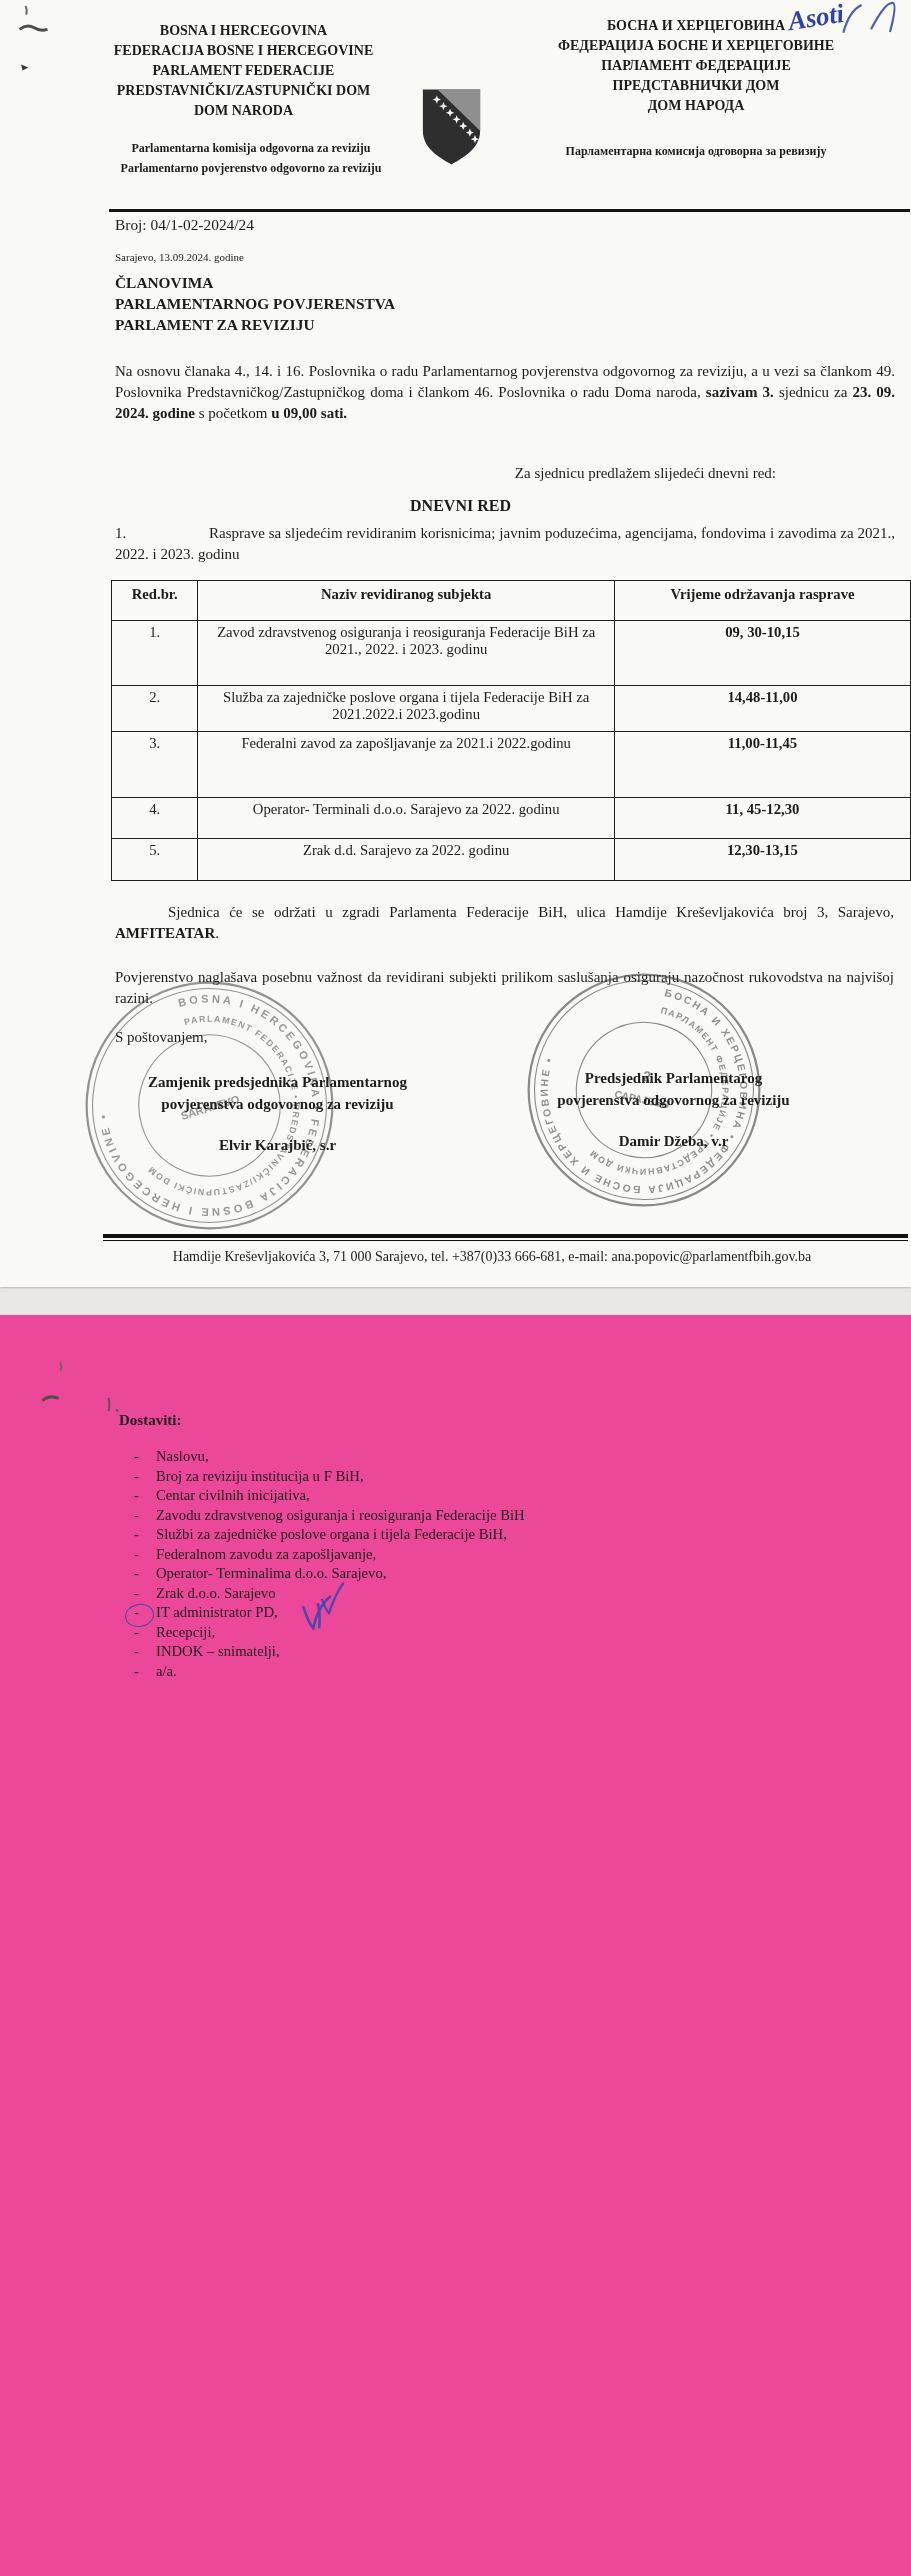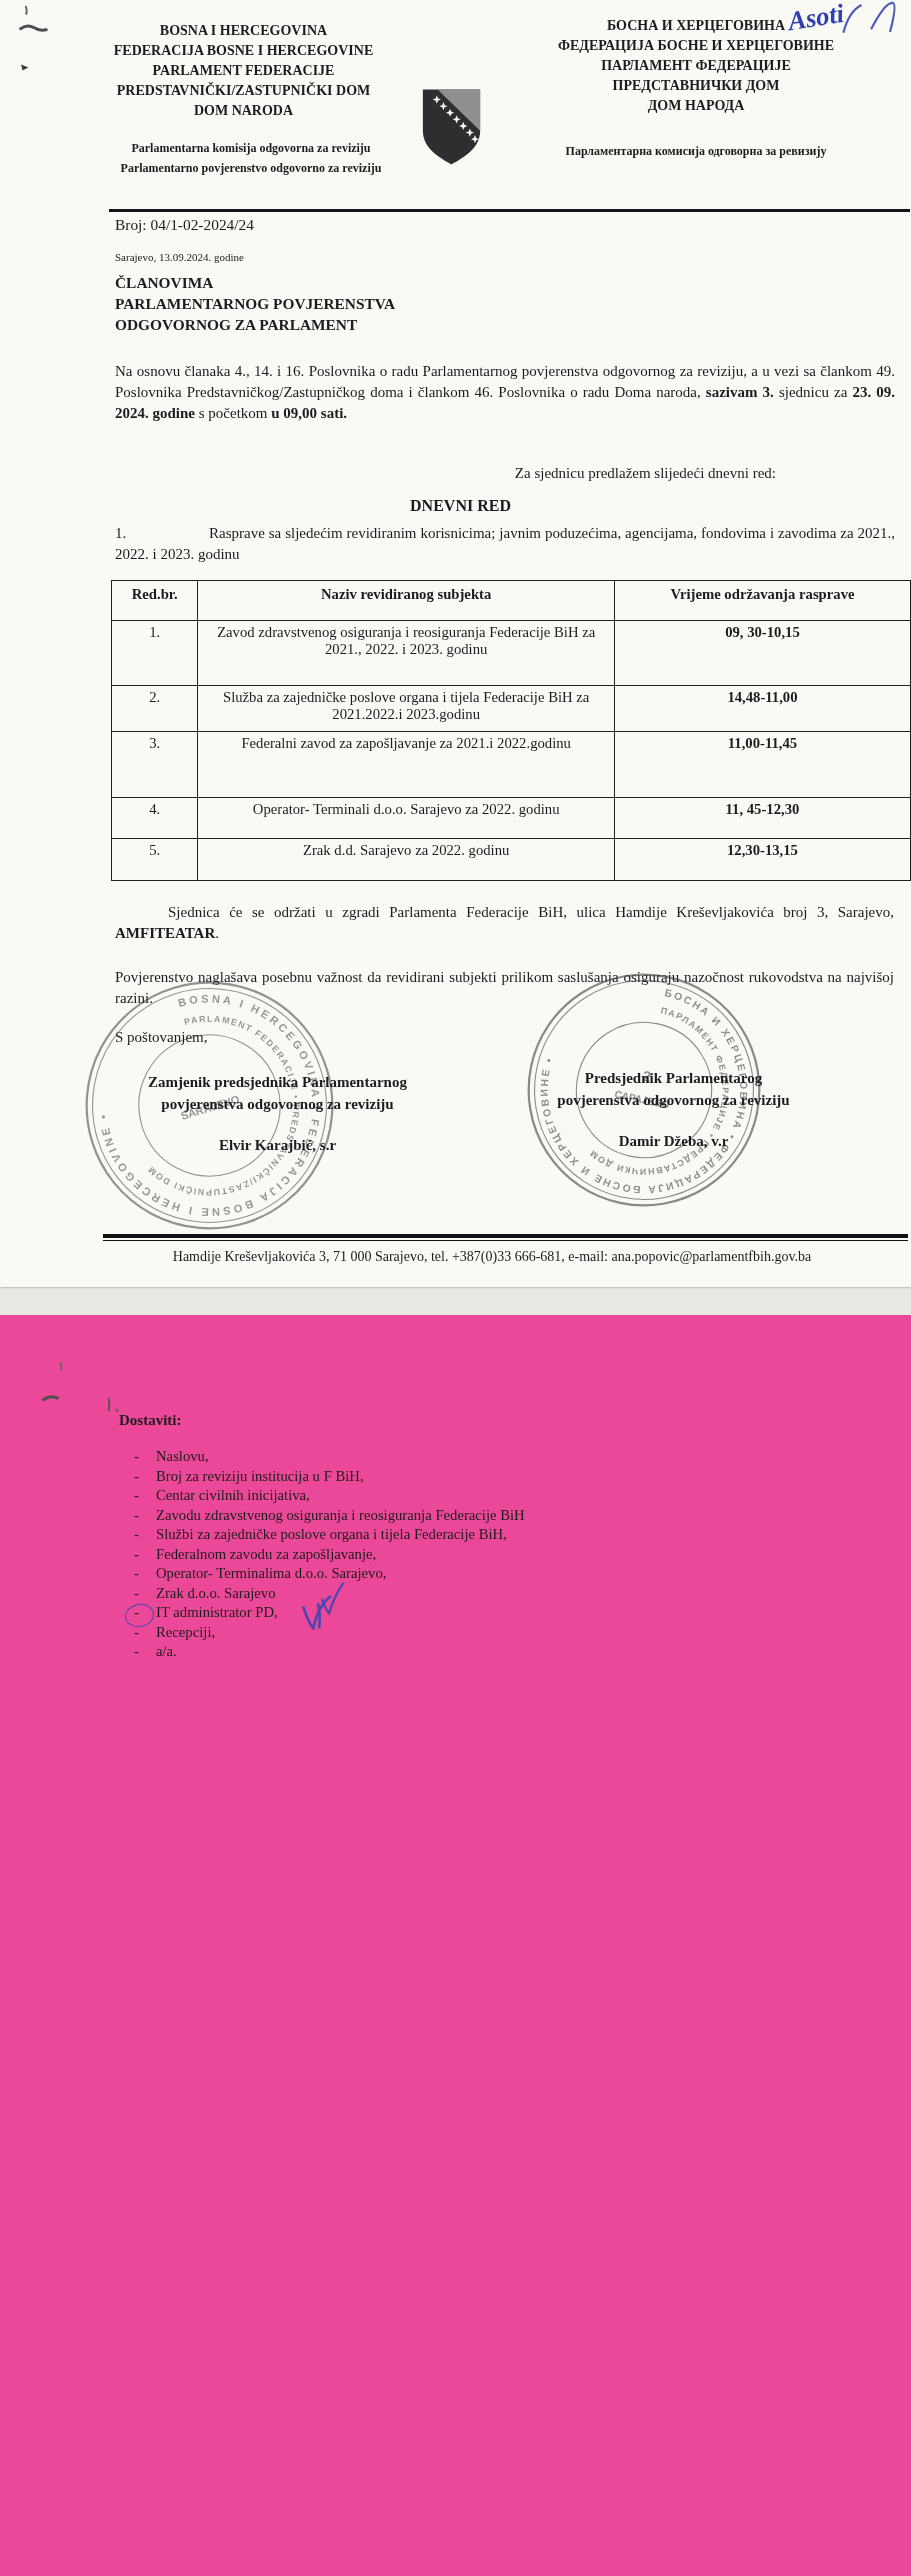--- a/index.html
+++ b/index.html
@@ -115,21 +115,21 @@
   </div>
   <div class="abs org-right">Парламентарна комисија одговорна за ревизију</div>
 
   <div class="abs top-rule"></div>
   <div class="abs ref-line">Broj: 04/1-02-2024/24</div>
   <div class="abs date-line">Sarajevo, 13.09.2024. godine</div>
 
   <div class="abs addressee">
     <div>ČLANOVIMA</div>
     <div>PARLAMENTARNOG POVJERENSTVA</div>
-    <div>ODGOVORNOG ZA PARLAMENT</div>
+    <div>PARLAMENT ZA REVIZIJU</div>
   </div>
 
   <p class="abs para justify intro" style="margin:0;"><span>Na osnovu članaka 4., 14. i 16. Poslovnika o radu Parlamentarnog povjerenstva odgovornog za reviziju, a u vezi sa člankom 49. Poslovnika Predstavničkog/Zastupničkog doma i člankom 46. Poslovnika o radu Doma naroda, </span><span class="bold">sazivam 3.</span><span> sjednicu za </span><span class="bold">23. 09. 2024. godine</span><span> s početkom </span><span class="bold">u 09,00 sati.</span></p>
 
   <p class="abs para agenda-intro" style="margin:0;">Za sjednicu predlažem slijedeći dnevni red:</p>
 
   <div class="abs agenda-title">DNEVNI RED</div>
 
   <p class="abs para justify agenda-item" style="margin:0;"><span class="item-no">1.</span><span>Rasprave sa sljedećim revidiranim korisnicima; javnim poduzećima, agencijama, fondovima i zavodima za 2021., 2022. i 2023. godinu</span></p>
 
@@ -243,17 +243,18 @@
       <svg style="position:absolute;left:182px;top:-5.9px;" width="32" height="43" viewBox="0 0 44 58">
         <path d="M8,28 q6,16 10,20 q8,-26 20,-42" stroke="#3346b4" stroke-width="3" fill="none" opacity=".85"></path>
       </svg>
     </li>
     <li class="dist-item"><span class="pen-circle"></span><span class="dash">-</span><span>IT administrator PD,</span>
       <svg style="position:absolute;left:163px;top:-10.3px;" width="40" height="47" viewBox="0 0 54 64">
         <path d="M8,18 q8,24 14,30 q6,-30 24,-44 M30,48 q2,-22 -2,-34" stroke="#3346b4" stroke-width="3.5" fill="none" opacity=".85"></path>
       </svg>
     </li>
     <li class="dist-item"><span class="dash">-</span><span>Recepciji,</span></li>
+    <li class="dist-item"><span class="dash">-</span><span>INDOK – snimatelji,</span></li>
     <li class="dist-item"><span class="dash">-</span><span>a/a.</span></li>
   </ul>
 
 </div>
 
 
 </body></html>

